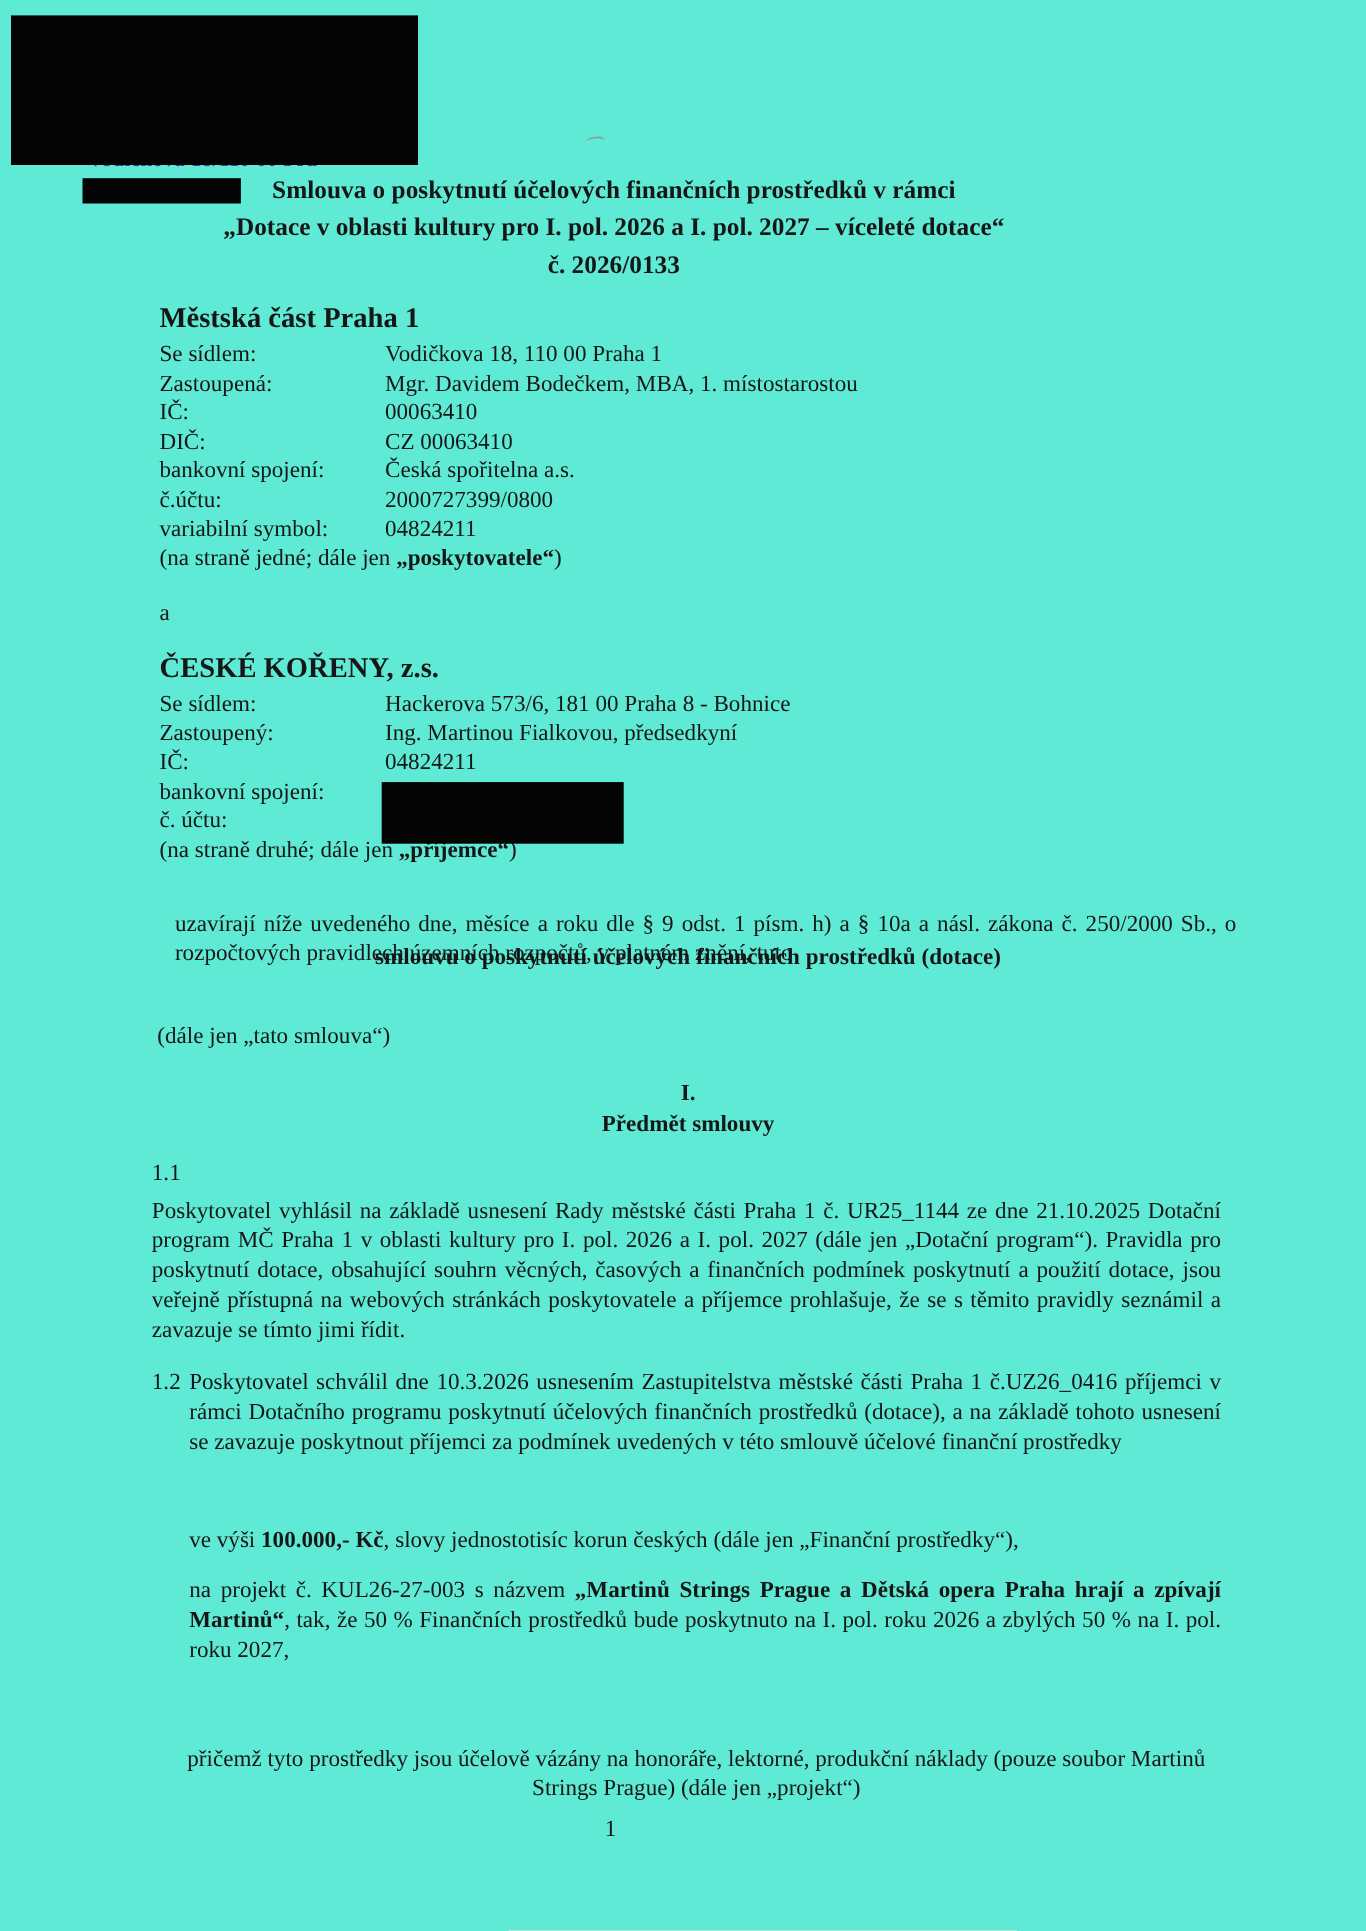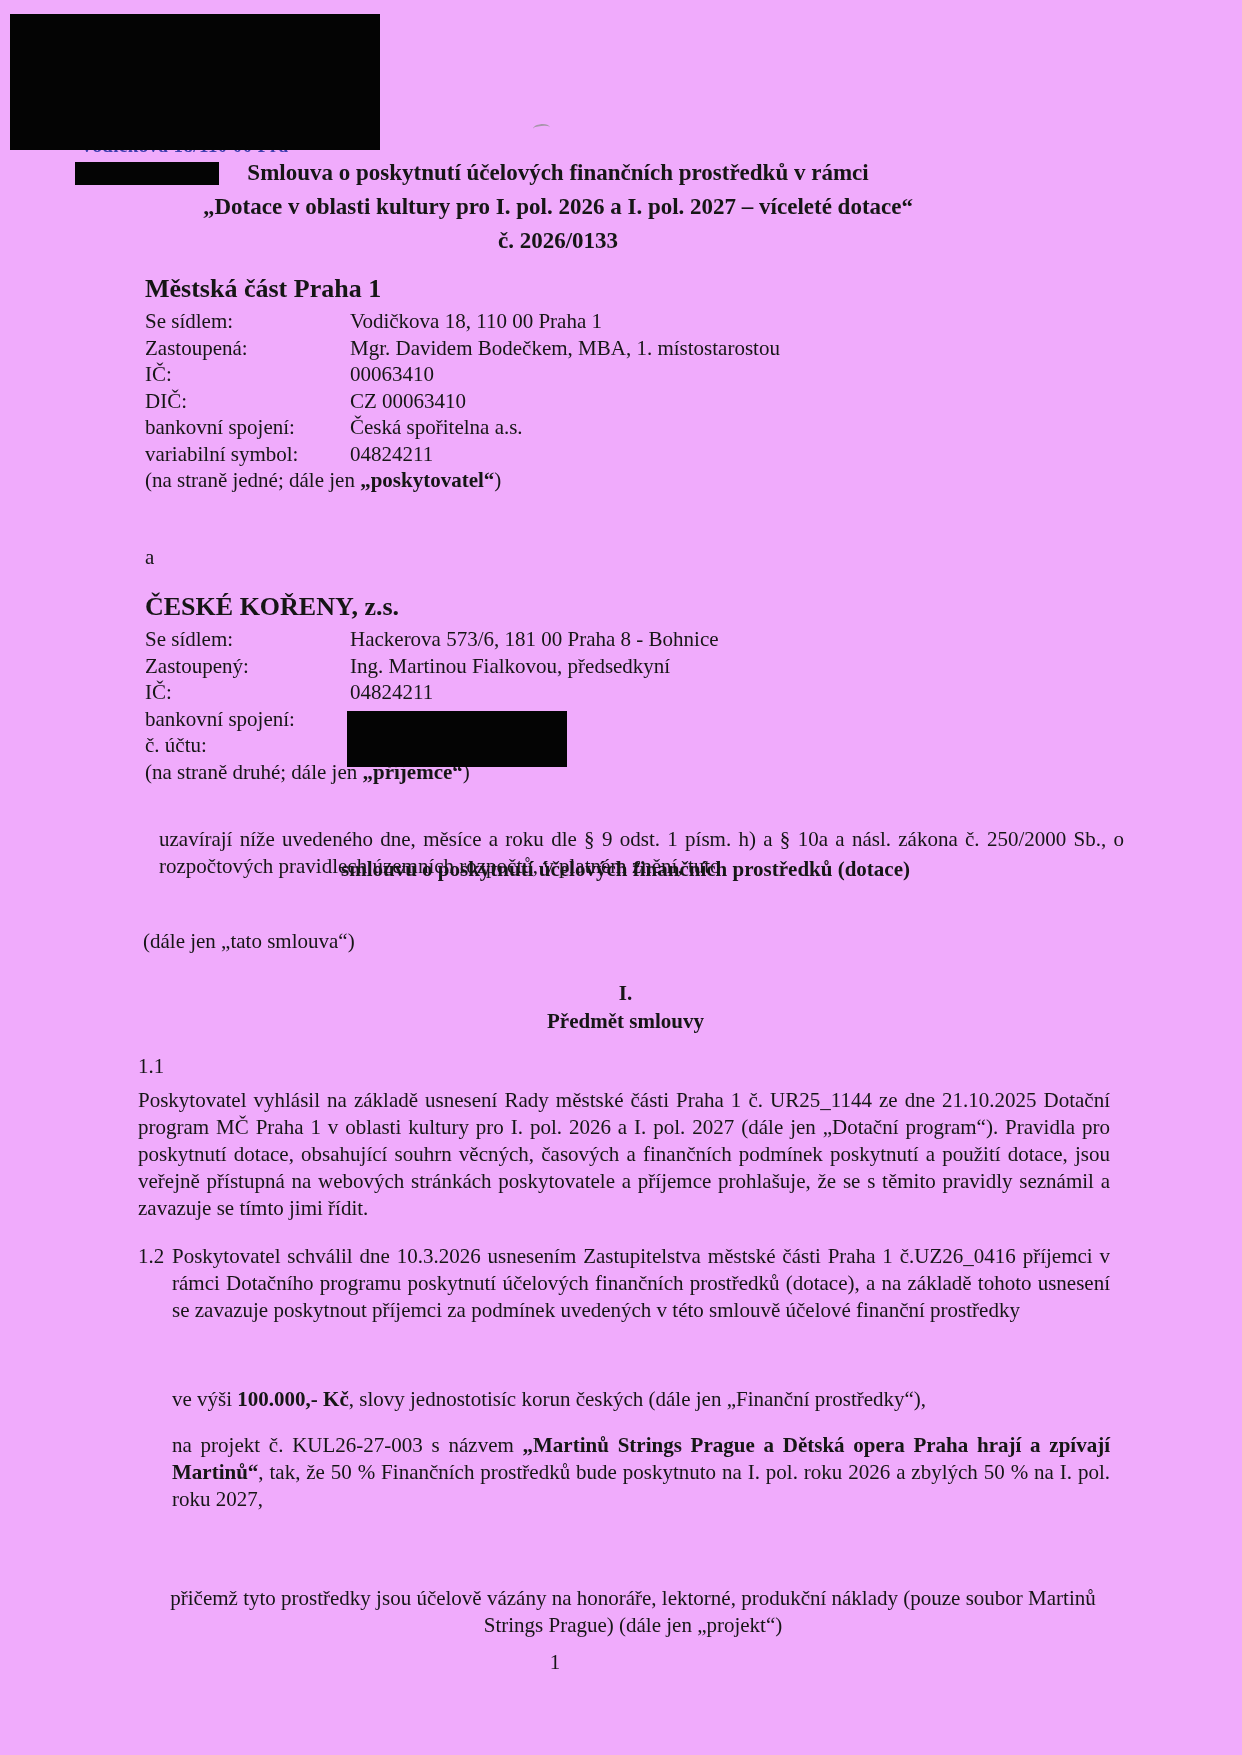--- a/index.html
+++ b/index.html
@@ -1,21 +1,21 @@
 <!DOCTYPE html>
 <html><head>
 <meta charset="utf-8">
 <style>
   html, body { margin: 0; padding: 0; background: #e8e8e8; }
   .page {
     position: relative;
     width: 1242px;
     height: 1755px;
     margin: 0 auto;
-    background: #f0abfc;
+    background: #5eead4;
     font-family: "Liberation Serif", "DejaVu Serif", serif;
     color: #161616;
     overflow: hidden;
   }
   .redaction { position: absolute; background: #040404; }
   .redaction-large { left: 10px; top: 14px; width: 370px; height: 136px; z-index: 3; }
   .redaction-strip { left: 75px; top: 162px; width: 144px; height: 23px; z-index: 3; }
   .redaction-bank  { left: 347px; top: 711px; width: 220px; height: 56px; z-index: 2; }
   .letterhead {
     position: absolute; left: 80px; top: 135px; z-index: 2;
@@ -92,24 +92,28 @@
     </div>
     <div class="row">
       <span>DIČ:</span>
       <span>CZ 00063410</span>
     </div>
     <div class="row">
       <span>bankovní spojení:</span>
       <span>Česká spořitelna a.s.</span>
     </div>
     <div class="row">
+      <span>č.účtu:</span>
+      <span>2000727399/0800</span>
+    </div>
+    <div class="row">
       <span>variabilní symbol:</span>
       <span>04824211</span>
     </div>
-    <div><span>(na straně jedné; dále jen </span><span style="font-weight: bold;">„poskytovatel“</span><span>)</span></div>
+    <div><span>(na straně jedné; dále jen </span><span style="font-weight: bold;">„poskytovatele“</span><span>)</span></div>
   </section>
 
   <div class="conj">a</div>
 
   <section class="party party-recipient">
     <h2>ČESKÉ KOŘENY, z.s.</h2>
     <div class="row">
       <span>Se sídlem:</span>
       <span>Hackerova 573/6, 181 00 Praha 8 - Bohnice</span>
     </div>

